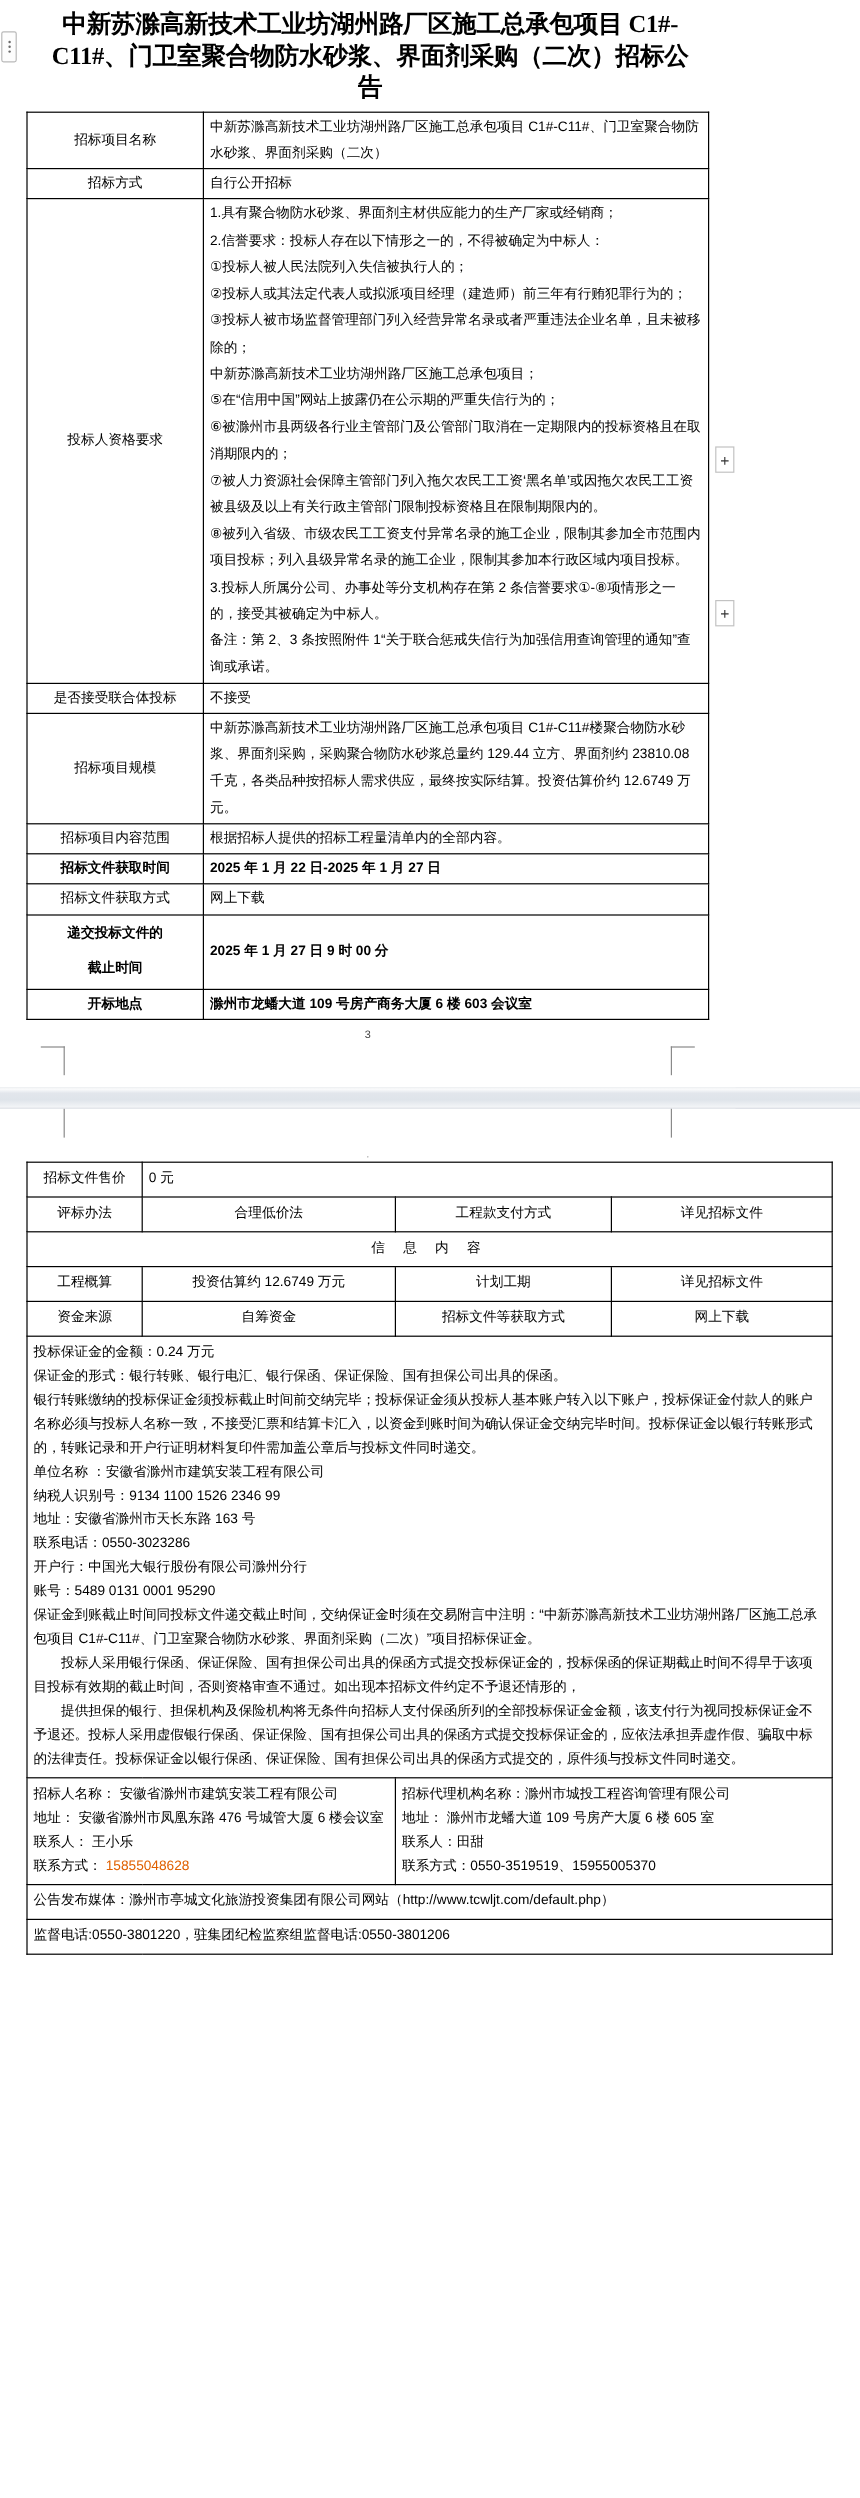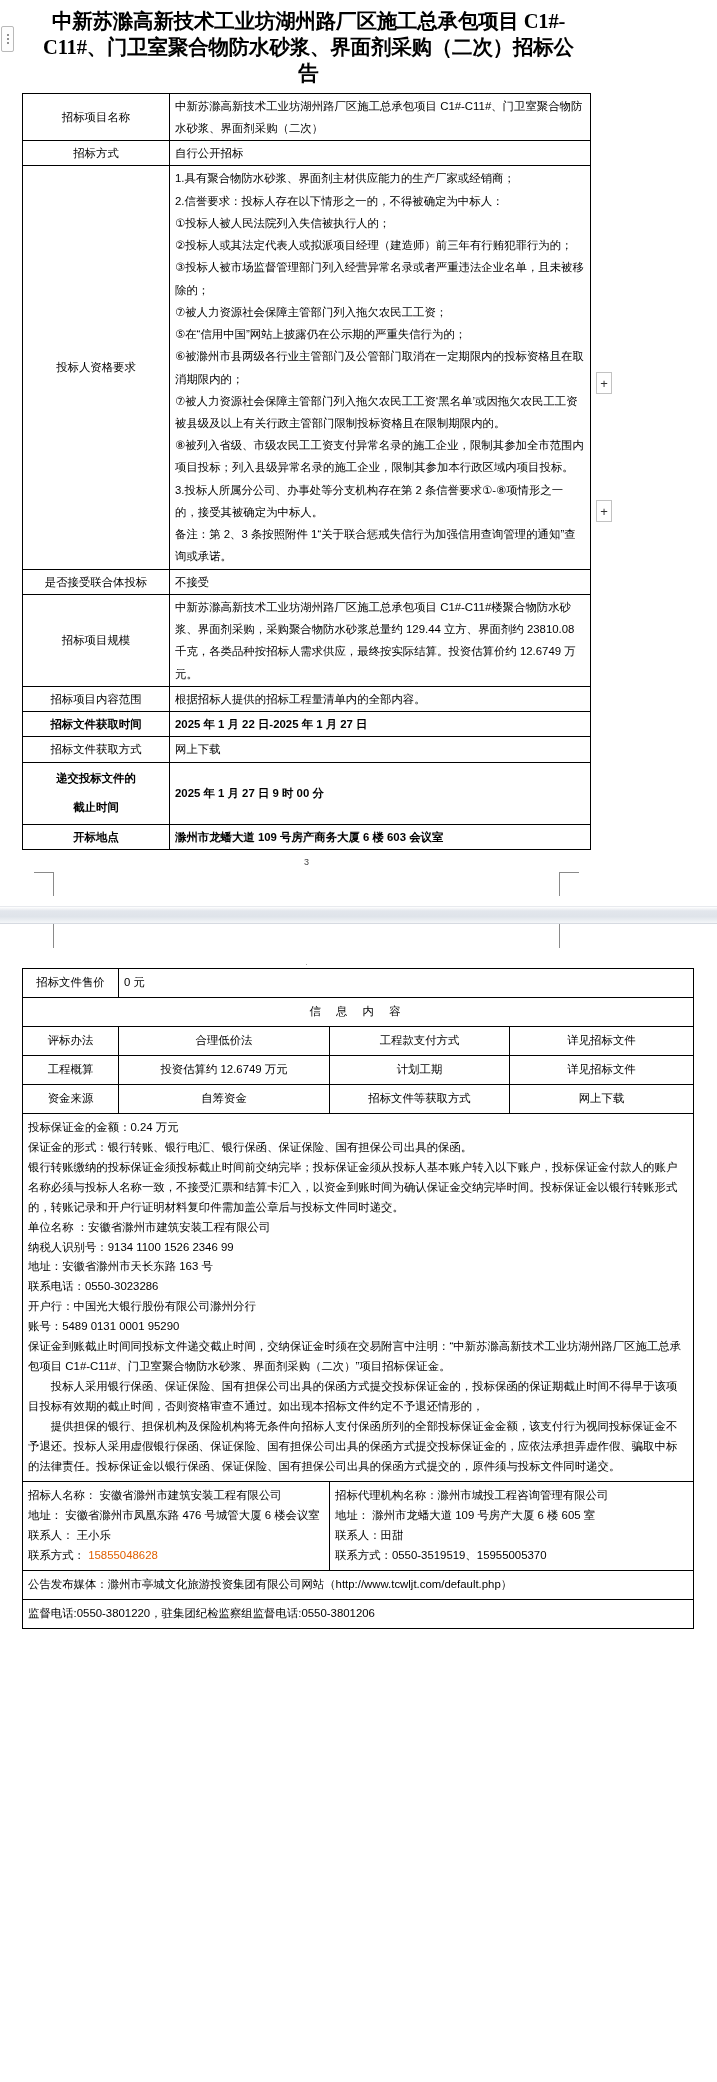--- a/index.html
+++ b/index.html
@@ -166,21 +166,21 @@
         <td class="value">自行公开招标</td>
       </tr>
       <tr>
         <td class="label">投标人资格要求</td>
         <td class="value">
           <p>1.具有聚合物防水砂浆、界面剂主材供应能力的生产厂家或经销商；</p>
           <p>2.信誉要求：投标人存在以下情形之一的，不得被确定为中标人：</p>
           <p>①投标人被人民法院列入失信被执行人的；</p>
           <p>②投标人或其法定代表人或拟派项目经理（建造师）前三年有行贿犯罪行为的；</p>
           <p>③投标人被市场监督管理部门列入经营异常名录或者严重违法企业名单，且未被移除的；</p>
-          <p>⑦被人力资源社会保障主管部门列入拖欠农民工工资；</p>
+          <p>中新苏滁高新技术工业坊湖州路厂区施工总承包项目；</p>
           <p>⑤在“信用中国”网站上披露仍在公示期的严重失信行为的；</p>
           <p>⑥被滁州市县两级各行业主管部门及公管部门取消在一定期限内的投标资格且在取消期限内的；</p>
           <p>⑦被人力资源社会保障主管部门列入拖欠农民工工资‘黑名单’或因拖欠农民工工资被县级及以上有关行政主管部门限制投标资格且在限制期限内的。</p>
           <p>⑧被列入省级、市级农民工工资支付异常名录的施工企业，限制其参加全市范围内项目投标；列入县级异常名录的施工企业，限制其参加本行政区域内项目投标。</p>
           <p>3.投标人所属分公司、办事处等分支机构存在第 2 条信誉要求①-⑧项情形之一的，接受其被确定为中标人。</p>
           <p>备注：第 2、3 条按照附件 1“关于联合惩戒失信行为加强信用查询管理的通知”查询或承诺。</p>
         </td>
       </tr>
       <tr>
         <td class="label">是否接受联合体投标</td>
@@ -251,27 +251,27 @@
         <col style="width:211px">
         <col style="width:180px">
         <col style="width:184px">
     </colgroup>
     <tbody>
       <tr>
         <td class="c">招标文件售价</td>
         <td colspan="3">0 元</td>
       </tr>
       <tr>
-        <td class="hdr" colspan="4">信 息 内 容</td>
-      </tr>
-      <tr>
         <td class="c">评标办法</td>
         <td class="c">合理低价法</td>
         <td class="c">工程款支付方式</td>
         <td class="c">详见招标文件</td>
+      </tr>
+      <tr>
+        <td class="hdr" colspan="4">信 息 内 容</td>
       </tr>
       <tr>
         <td class="c">工程概算</td>
         <td class="c">投资估算约 12.6749 万元</td>
         <td class="c">计划工期</td>
         <td class="c">详见招标文件</td>
       </tr>
       <tr>
         <td class="c">资金来源</td>
         <td class="c">自筹资金</td>

